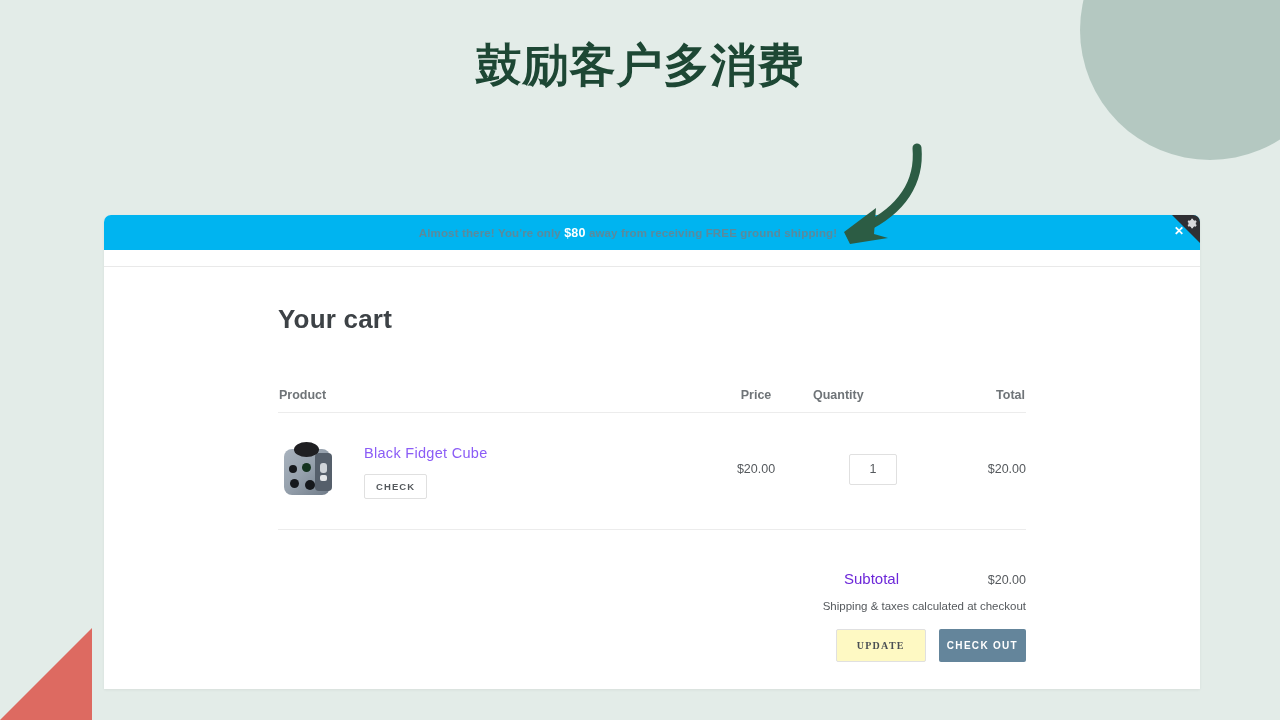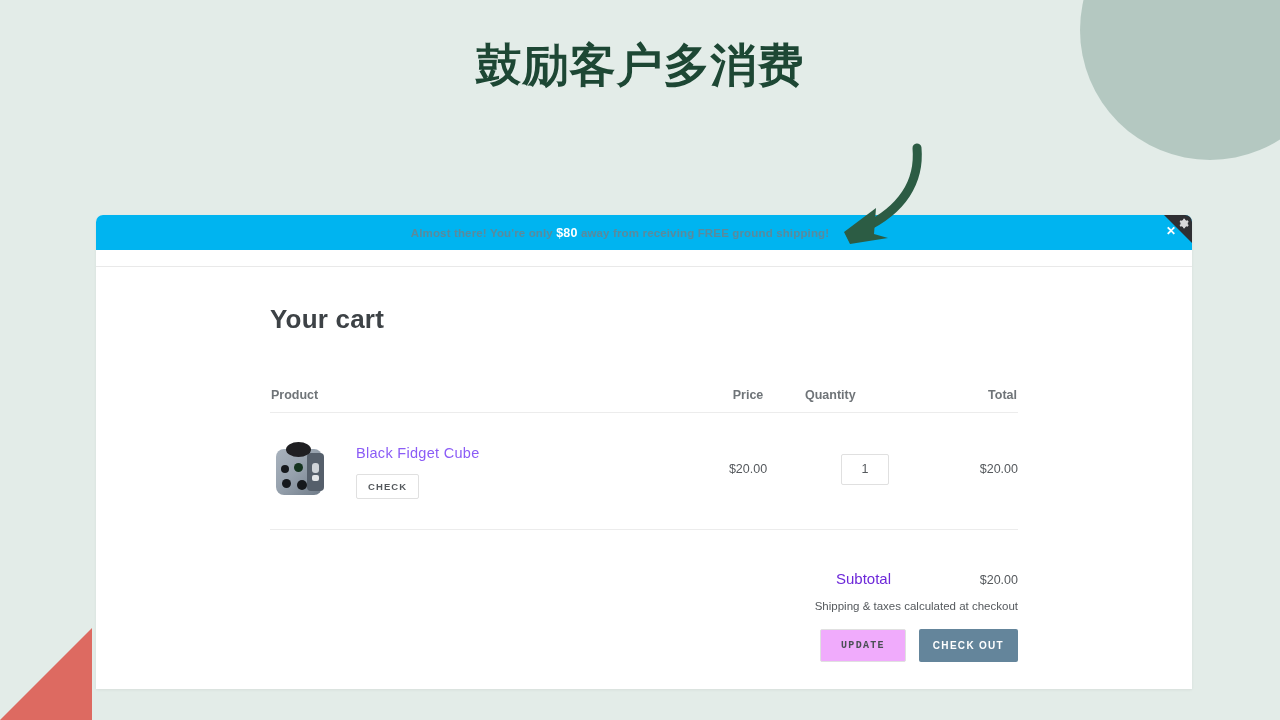--- a/index.html
+++ b/index.html
@@ -57,21 +57,21 @@
     width: 890px;
     font-size: 17.5px;
     line-height: 1.62;
     color: #23402f;
     font-weight: normal;
   }
 
   
   #store-card {
     position: absolute;
-    left: 96px;
+    left: 104px;
     top: 215px;
     width: 1096px;
     height: 474px;
     background: #ffffff;
     border-radius: 7px 7px 0 0;
     overflow: hidden;
     z-index: 3;
     box-shadow: 0 1px 3px rgba(0,0,0,0.06);
   }
 
@@ -293,28 +293,28 @@
     display: flex;
     justify-content: flex-end;
     gap: 13px;
   }
   #update-button {
     padding: 10px 20px;
     font-size: 10px;
     font-weight: bold;
     letter-spacing: 1.3px;
     color: #4a4f54;
-    background: #f0abfc;
+    background: #fef9c3;
     border: 1px solid #e0e0e0;
     border-radius: 2px;
     cursor: pointer;
-    font-family: Liberation Mono, monospace;
+    font-family: Liberation Serif, serif;
   }
   #checkout-button {
-    padding: 11px 14px;
+    padding: 11px 8px;
     font-size: 10px;
     font-weight: bold;
     letter-spacing: 1.3px;
     color: #ffffff;
     background: #64859b;
     border: none;
     border-radius: 2px;
     cursor: pointer;
     font-family: "Liberation Sans", sans-serif;
   }

